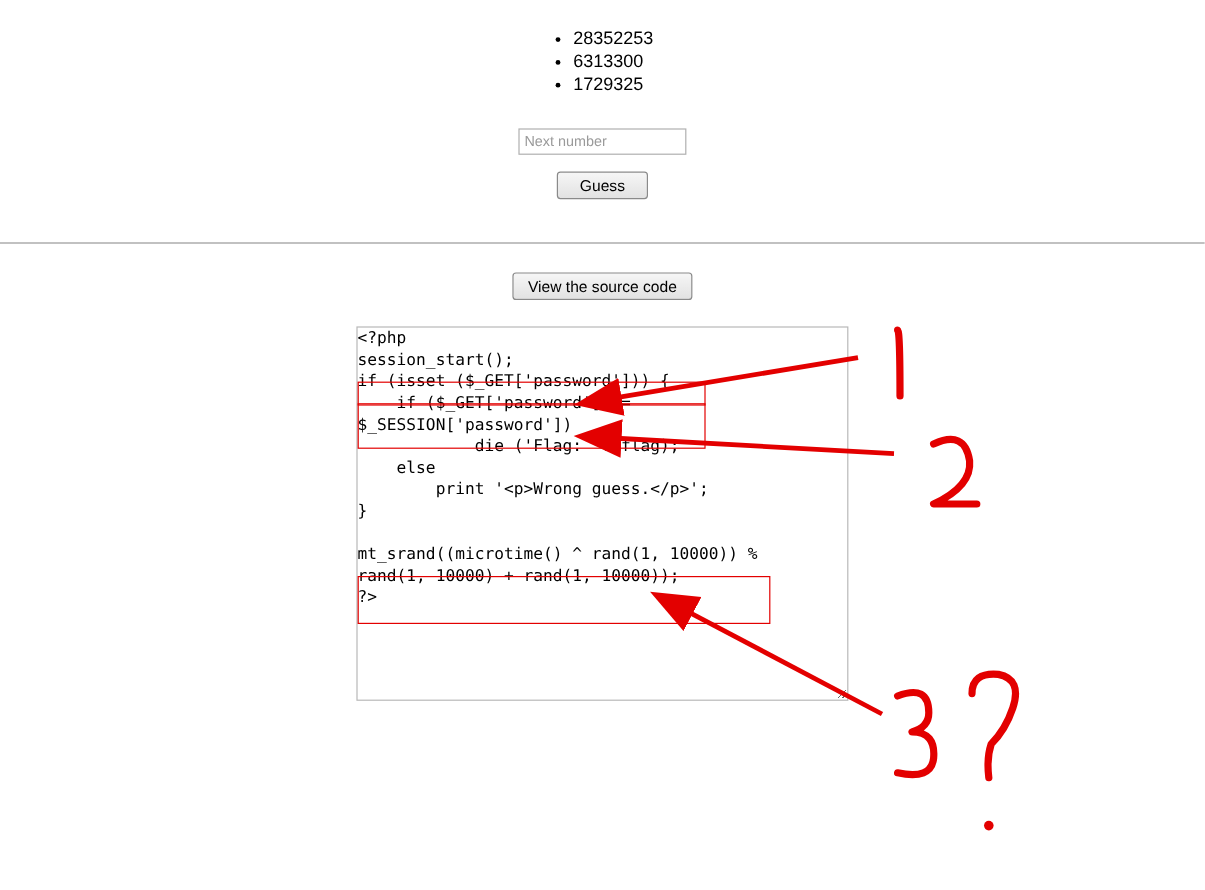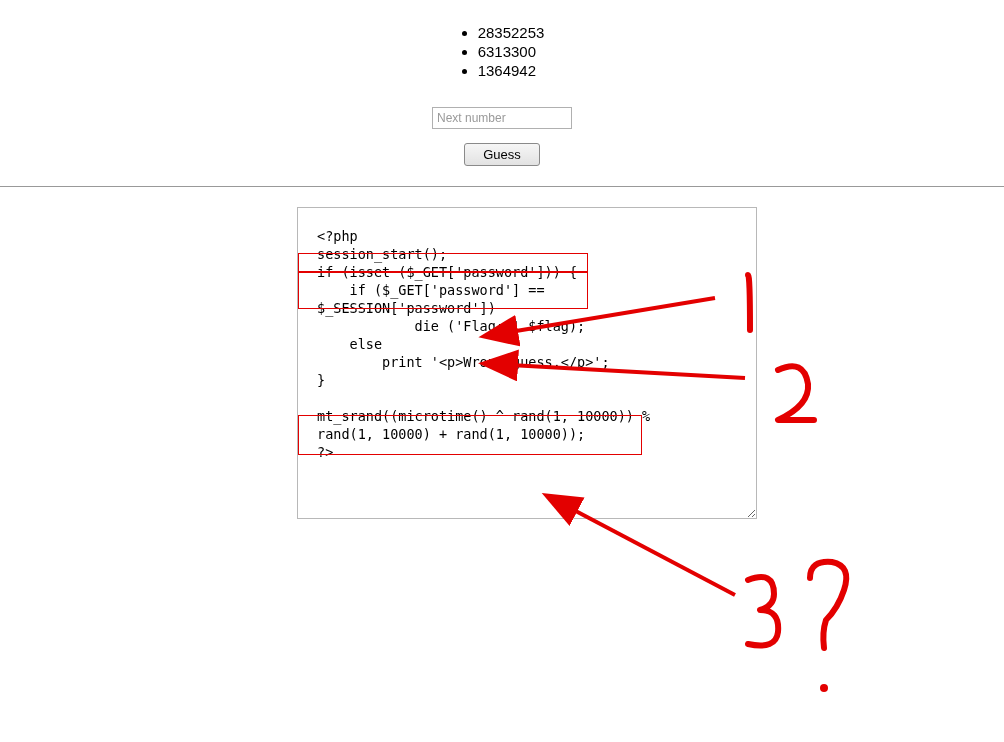--- a/index.html
+++ b/index.html
@@ -47,45 +47,45 @@
     }
     button {
       padding: 3px 18px;
       font-size: 13px;
       border: 1px solid #8a8a8a;
       border-radius: 3px;
       background: linear-gradient(#f6f6f6, #e2e2e2);
       cursor: pointer;
     }
     .guess-btn {
-      margin-bottom: 12px;
+      margin-bottom: 28px;
     }
     hr {
       margin: 8px 0 20px 0;
       border: none;
       border-top: 1px solid #999;
     }
     .below {
       text-align: center;
     }
     .view-btn {
       margin: 4px 0 22px 0;
       padding: 3px 12px;
     }
     .code-wrap {
       position: relative;
       width: 410px;
       margin: 0 auto;
       text-align: left;
     }
     textarea.code {
-      width: 460px;
+      width: 410px;
       height: 312px;
       border: 1px solid #b8b8b8;
-      padding: 19px;
+      padding: 0;
       font-family: "SimSun", "NSimSun", monospace;
       font-size: 13.5px;
       line-height: 18px;
       resize: both;
       color: #000;
       white-space: pre;
       overflow: hidden;
       background: #fff;
     }
     .red-box {
@@ -105,33 +105,34 @@
       pointer-events: none;
     }
   </style>
 </head>
 <body>
 
 <div class="top-section">
   <ul class="numbers">
     <li>28352253</li>
     <li>6313300</li>
-    <li>1364942</li>
+    <li>1729325</li>
   </ul>
   <div class="input-row">
     <input type="text" placeholder="Next number" style="">
   </div>
   <div>
     <button class="guess-btn">Guess</button>
   </div>
 </div>
 
 <hr>
 
 <div class="below">
+  <button class="view-btn">View the source code</button>
 
   <div class="code-wrap">
     <textarea class="code" readonly="" style="">&lt;?php
 session_start();
 if (isset ($_GET['password'])) {
     if ($_GET['password'] ==
 $_SESSION['password'])
             die ('Flag: '.$flag);
     else
         print '&lt;p&gt;Wrong guess.&lt;/p&gt;';

